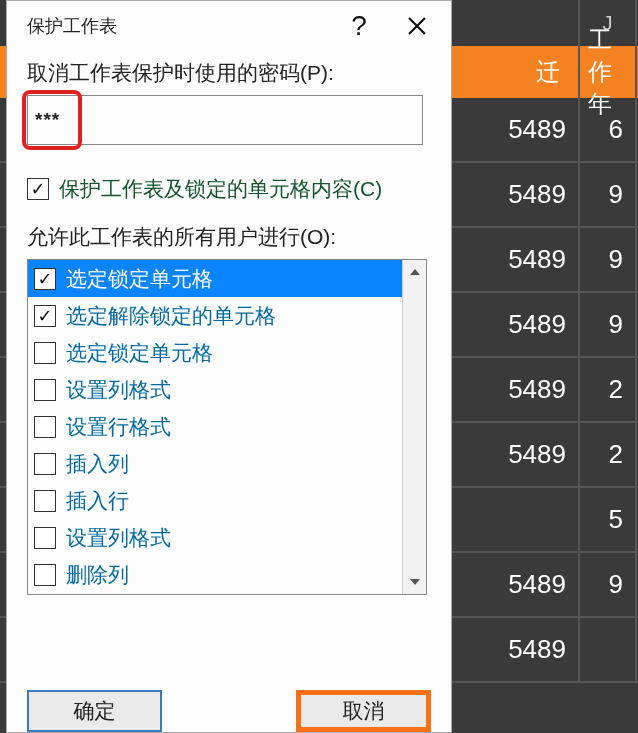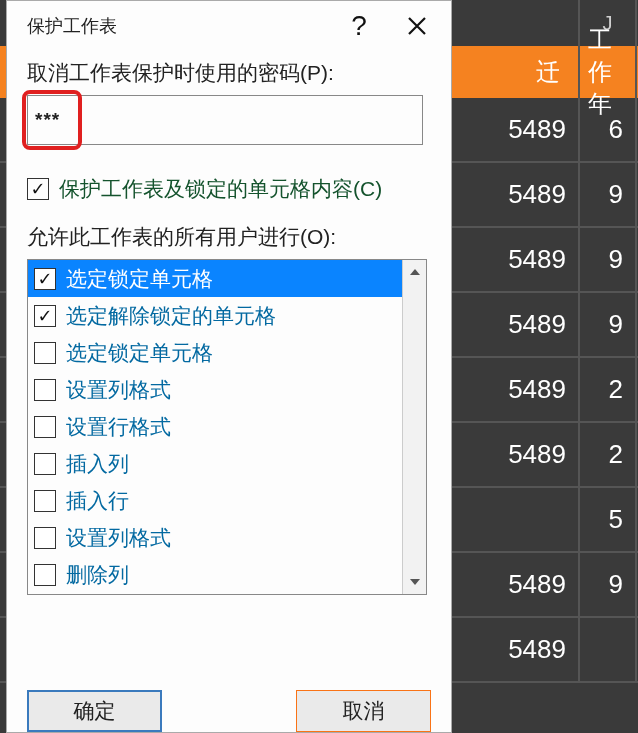--- a/index.html
+++ b/index.html
@@ -205,21 +205,21 @@
     }
     .dialog-footer {
       display: flex;
       justify-content: space-between;
       gap: 6px;
       padding: 16px 20px 0 20px;
     }
     .btn {
       width: 135px;
       height: 42px;
-      border: 1px solid #f97316;
+      border: 5px solid #f97316;
       background: #eaeaea;
       font-size: 21px;
       color: #222;
       display: flex;
       align-items: center;
       justify-content: center;
     }
     .btn.primary { border: 2px solid #3a7abd; }
     .dialog-spacer { flex: 1; }
   </style>

